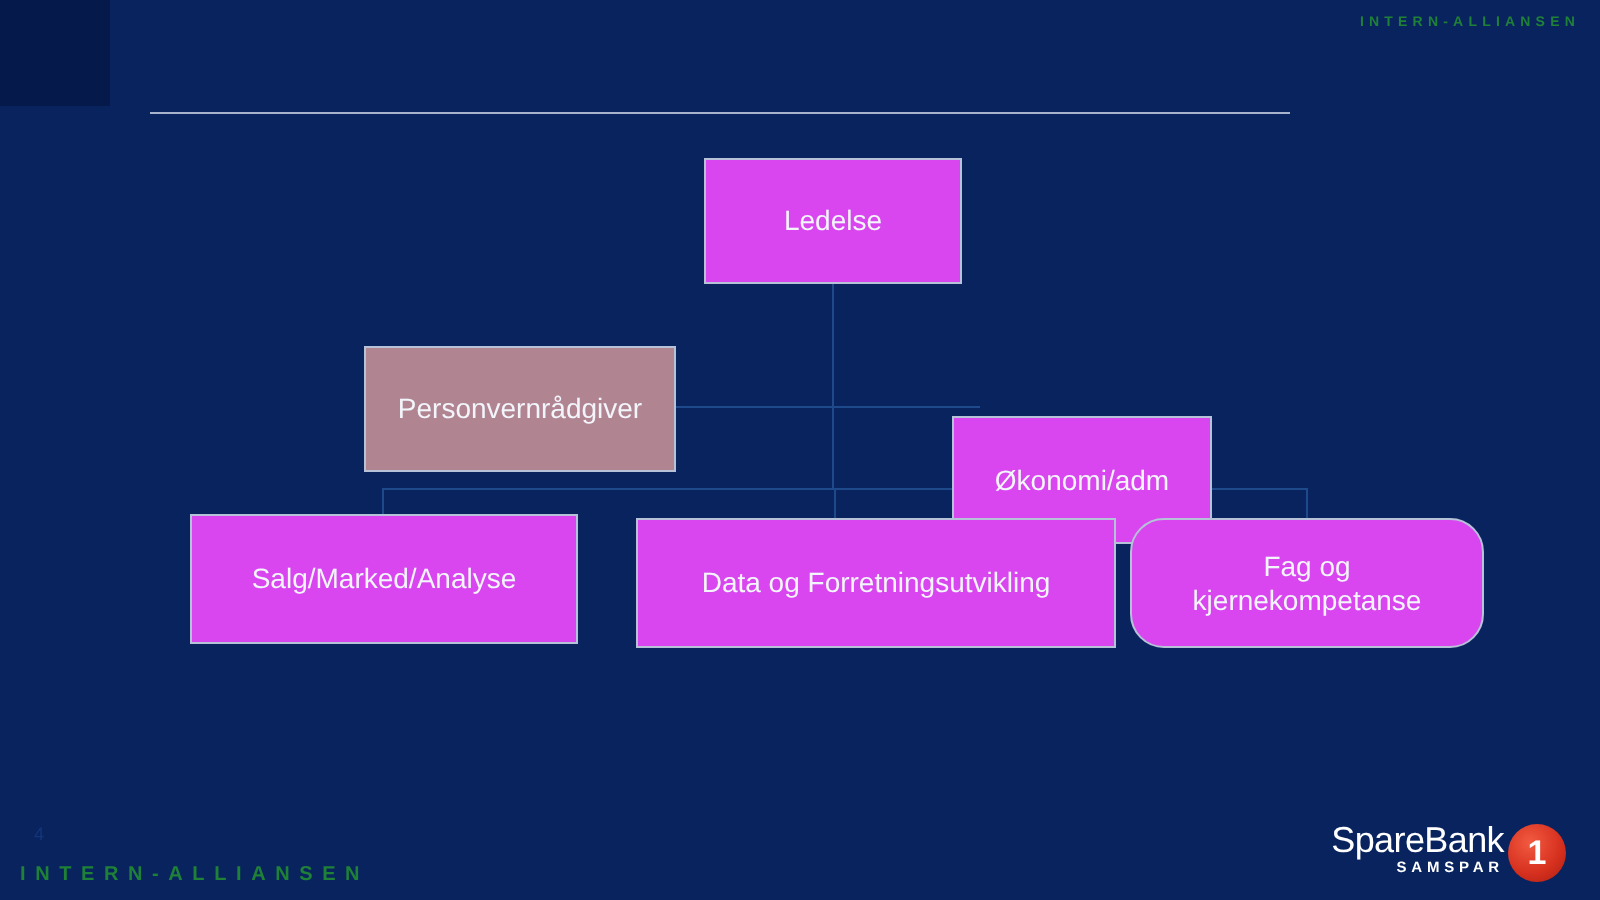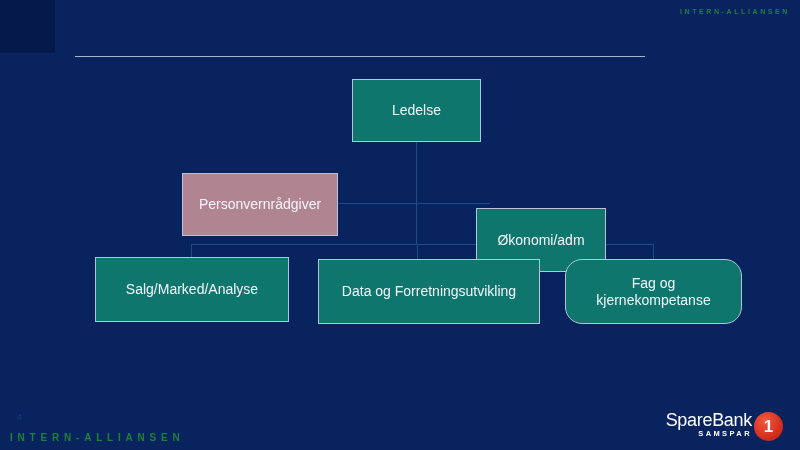--- a/index.html
+++ b/index.html
@@ -10,28 +10,28 @@
 
   .page-title{position:absolute;left:75px;top:13px;font-size:21px;color:#fdfdfe;letter-spacing:.2px;white-space:nowrap;}
   .title-rule{position:absolute;left:75px;top:56px;width:570px;height:1px;background:#c3cde0;opacity:.85;}
 
   .watermark{position:absolute;color:#1f8038;font-weight:bold;white-space:nowrap;}
   .watermark.top{top:8px;right:10px;font-size:7px;letter-spacing:2.6px;}
   .watermark.bottom{bottom:7px;left:10px;font-size:10px;letter-spacing:4.8px;}
   .page-number{position:absolute;left:17px;top:412px;font-size:9px;color:#15357b;}
 
   .node{position:absolute;display:flex;align-items:center;justify-content:center;text-align:center;
-        background:#0f766e;border:1.5px solid #b5c2d8;color:#f2f5fa;font-size:14px;line-height:1.15;
+        background:#d946ef;border:1.5px solid #b5c2d8;color:#f2f5fa;font-size:14px;line-height:1.15;
         box-sizing:border-box;}
   .node.rose{background:#b18492;}
   #node-ledelse{left:352px;top:79px;width:129px;height:63px;}
   #node-personvern{left:182px;top:173px;width:156px;height:63px;}
   #node-okonomi{left:476px;top:172px;width:130px;height:64px;margin-top:36px;}
   #node-salg{left:95px;top:257px;width:194px;height:65px;}
-  #node-data{left:318px;top:259px;width:222px;height:65px;}
+  #node-data{left:318px;top:259px;width:240px;height:65px;}
   #node-fag{left:565px;top:259px;width:177px;height:65px;padding:0 20px;border-radius:17px;}
 
   .connector{position:absolute;background:#1e4a8c;}
   #conn-trunk{left:416px;top:142px;width:1px;height:102px;}
   #conn-mid{left:338px;top:203px;width:152px;height:1px;}
   #conn-rail{left:191px;top:244px;width:462px;height:1px;}
   #conn-stub-left{left:191px;top:244px;width:1px;height:15px;}
   #conn-stub-mid{left:417px;top:244px;width:1px;height:15px;}
   #conn-stub-right{left:653px;top:244px;width:1px;height:15px;}
 

